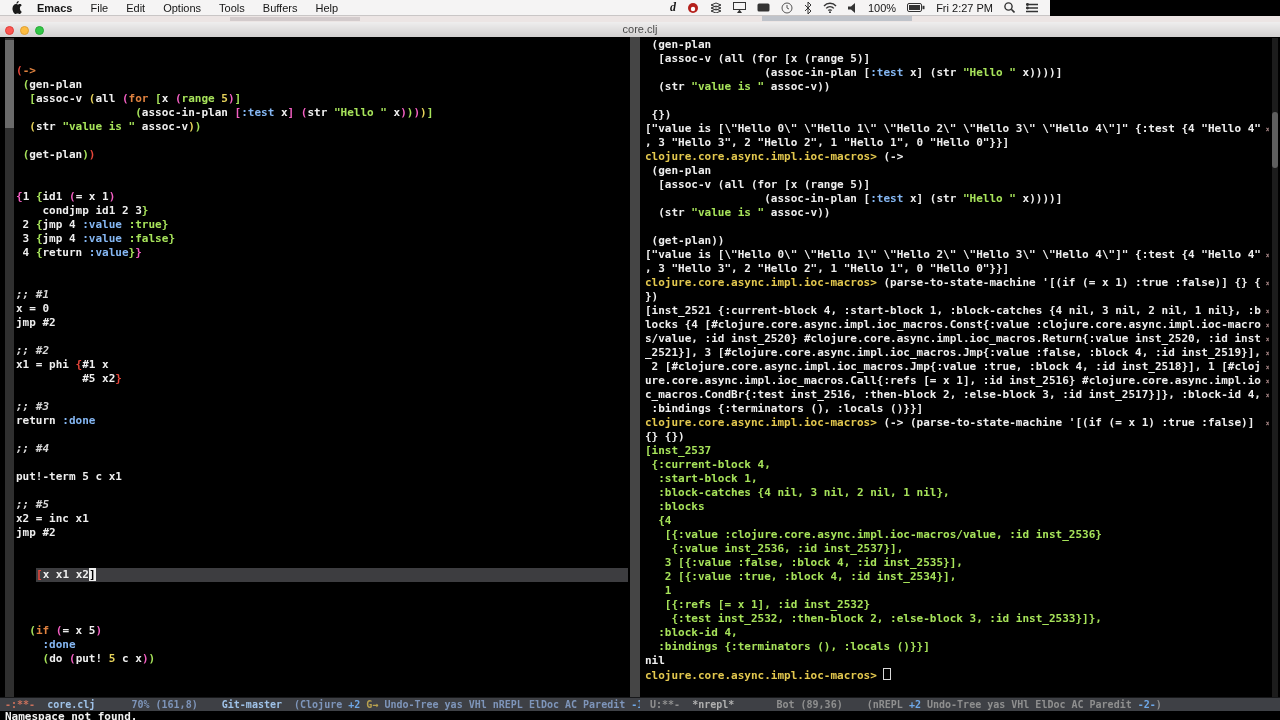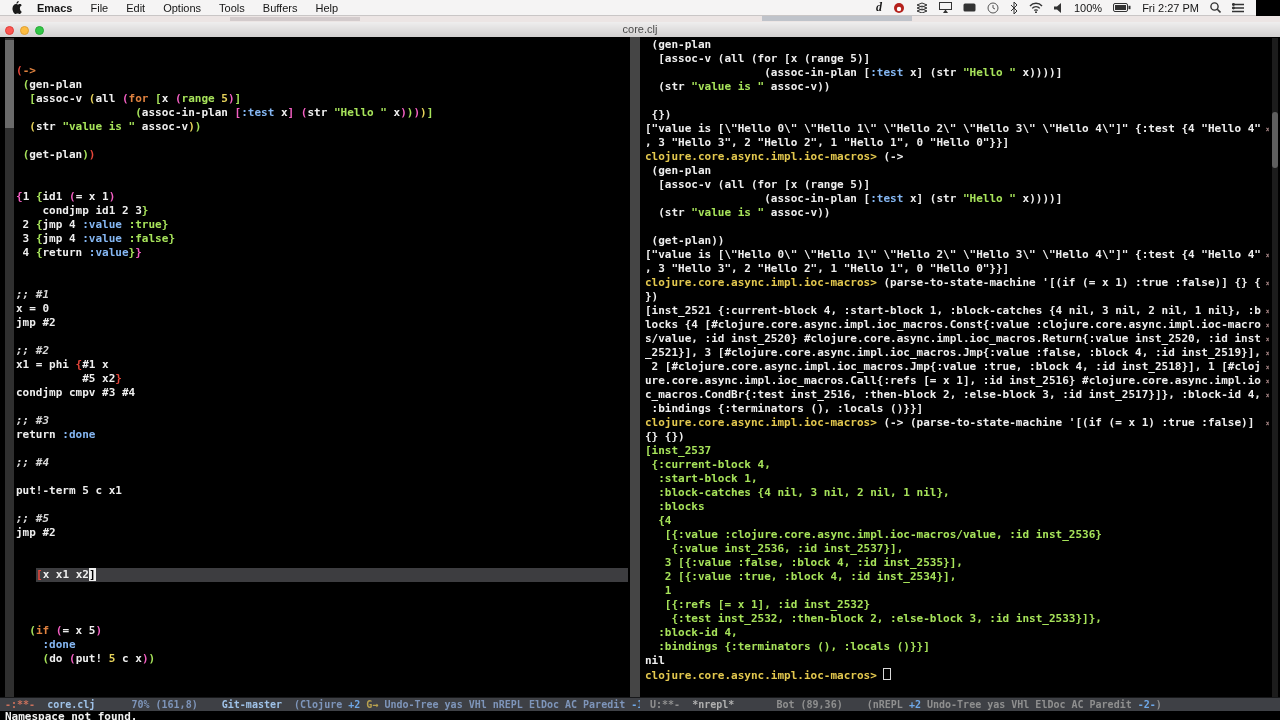--- a/index.html
+++ b/index.html
@@ -1,19 +1,19 @@
 <!DOCTYPE html>
 <html><head>
 <meta charset="utf-8">
 <style>
   html,body{margin:0;padding:0;}
   body{width:1280px;height:720px;position:relative;background:#000;overflow:hidden;
        font-family:"DejaVu Sans Mono",monospace;}
   
-  .menubar{position:absolute;left:0;top:0;width:1256px;height:15px;background:#f5f4f4;
+  .menubar{position:absolute;left:0;top:0;width:1050px;height:15px;background:#f5f4f4;
     border-bottom:1px solid #c9c6c6;display:flex;align-items:center;
     font-family:"Liberation Sans",sans-serif;font-size:11px;color:#151515;}
   .menubar .apple{margin:0 14px 0 12px;display:flex;align-items:center;}
   .menu-items{display:flex;gap:18px;}
   .menu-items .app{font-weight:bold;}
   .status{margin-left:auto;display:flex;align-items:center;gap:11px;padding-right:12px;}
   .status svg{display:block;}
   .dash-d{font-family:"Liberation Serif",serif;font-style:italic;font-weight:bold;font-size:12px;}
   
   .desktop{position:absolute;left:0;top:16px;width:1280px;height:6px;background:#ece5e4;}
@@ -185,30 +185,30 @@
       <div class="line"><span class="w"> 4 </span><span class="gr">{</span><span class="w">return </span><span class="bl">:value</span><span class="gr">}</span><span class="pk">}</span></div>
       <div class="line"></div>
       <div class="line"></div>
       <div class="line"><span class="cm">;; #1</span></div>
       <div class="line"><span class="w">x = 0</span></div>
       <div class="line"><span class="w">jmp #2</span></div>
       <div class="line"></div>
       <div class="line"><span class="cm">;; #2</span></div>
       <div class="line"><span class="w">x1 = phi </span><span class="rd">{</span><span class="w">#1 x</span></div>
       <div class="line"><span class="w">          #5 x2</span><span class="rd">}</span></div>
-      <div class="line"><span class="w">condjmp cmpv #3 #4</span></div>
       <div class="line"></div>
       <div class="line"><span class="cm">;; #3</span></div>
       <div class="line"><span class="w">return </span><span class="bl">:done</span></div>
       <div class="line"></div>
       <div class="line"><span class="cm">;; #4</span></div>
       <div class="line"></div>
       <div class="line"><span class="w">put!-term 5 c x1</span></div>
       <div class="line"></div>
       <div class="line"><span class="cm">;; #5</span></div>
+      <div class="line"><span class="w">x2 = inc x1</span></div>
       <div class="line"><span class="w">jmp #2</span></div>
       <div class="line"></div>
       <div class="line"></div>
       <div class="line hl"><span class="rd">[</span><span class="w">x x1 x2</span><span class="cur">]</span></div>
       <div class="line"></div>
       <div class="line"></div>
       <div class="line"></div>
       <div class="line"><span class="w">  </span><span class="gr">(</span><span class="or">if</span><span class="w"> </span><span class="pk">(</span><span class="w">= x 5</span><span class="pk">)</span></div>
       <div class="line"><span class="w">    </span><span class="bl">:done</span></div>
       <div class="line"><span class="w">    </span><span class="gr">(</span><span class="w">do </span><span class="pk">(</span><span class="w">put! </span><span class="ye">5</span><span class="w"> c x</span><span class="pk">)</span><span class="gr">)</span></div>

